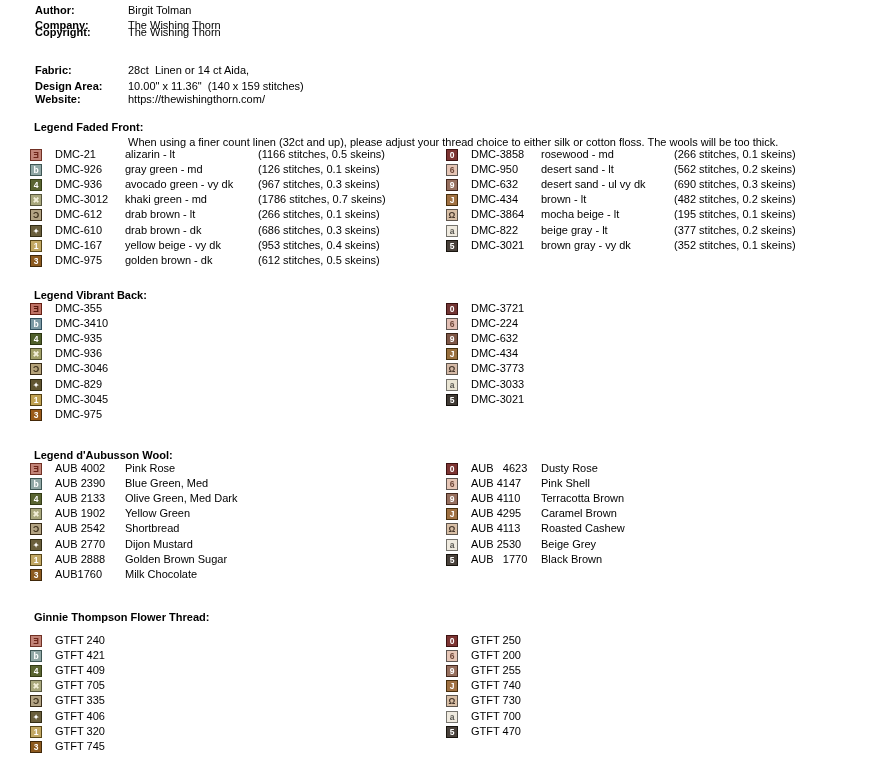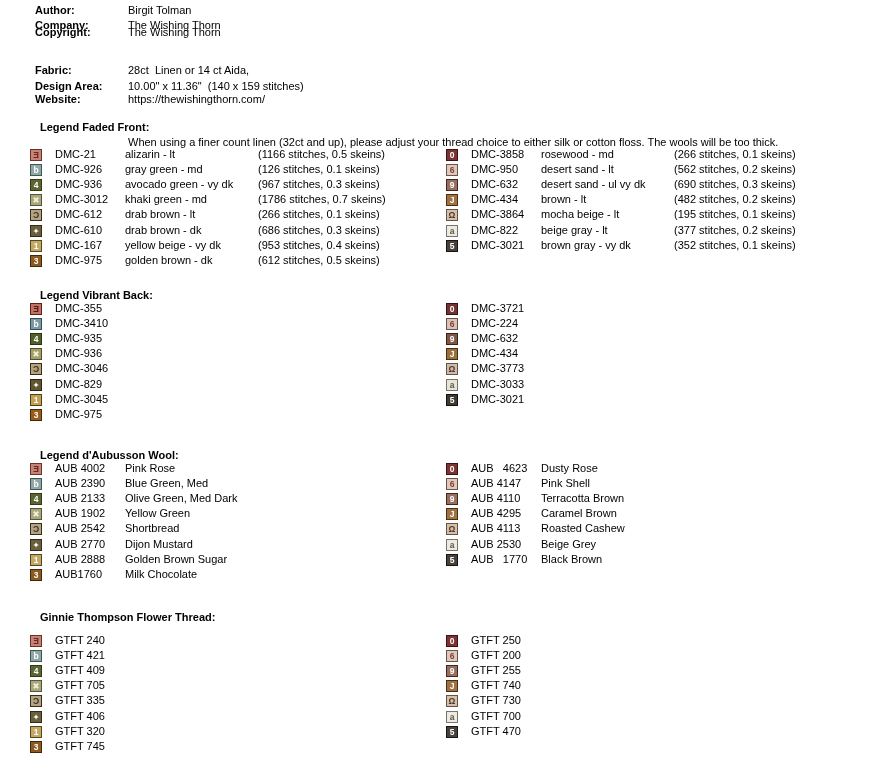--- a/index.html
+++ b/index.html
@@ -3,21 +3,21 @@
 <meta charset="utf-8">
 <style>
   html,body{margin:0;padding:0;background:#fff;}
   .page{position:relative;width:873px;height:767px;background:#ffffff;overflow:hidden;
         font-family:"Liberation Sans","DejaVu Sans",sans-serif;font-size:11px;line-height:1.25;color:#000;}
   .hrow{position:absolute;left:35px;white-space:pre;}
   .hlabel{font-weight:bold;display:inline-block;width:93px;}
   .hval{white-space:pre;}
   .note{position:absolute;left:128px;width:699px;margin-top:41px;}
   .section{position:absolute;left:0;width:873px;}
-  .stitle{position:absolute;left:40px;top:0;font-weight:bold;white-space:pre;}
+  .stitle{position:absolute;left:34px;top:0;font-weight:bold;white-space:pre;}
   .col{position:absolute;}
   .lrow{display:grid;grid-template-columns:25px 70px 133px auto;align-items:center;height:15.2px;}
   .sym{box-sizing:content-box;width:10px;height:10px;border:1px solid #333;display:block;
        font-size:8.5px;font-weight:bold;text-align:center;line-height:10px;overflow:hidden;}
   .code,.name,.info{white-space:pre;}
 </style>
 </head>
 <body>
 
 <div class="page">

